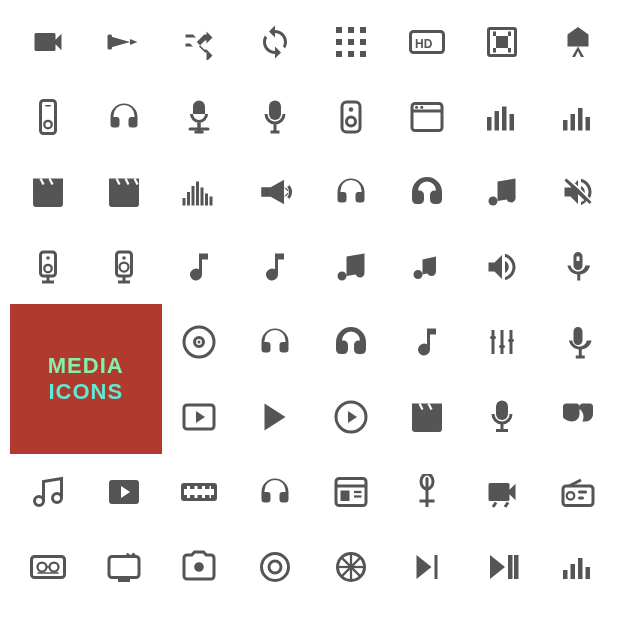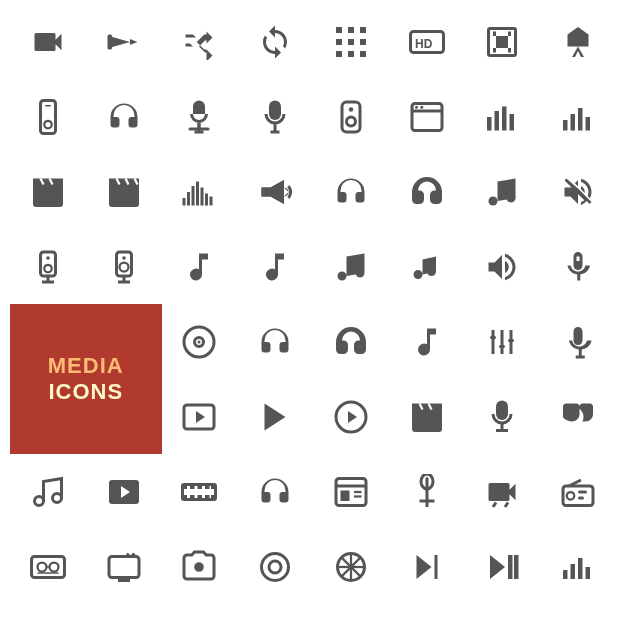--- a/index.html
+++ b/index.html
@@ -259,22 +259,22 @@
       <svg class="icon-svg" viewBox="0 0 24 24">
           <path d="M12 14c1.66 0 3-1.34 3-3V5c0-1.66-1.34-3-3-3S9 3.34 9 5v6c0 1.66 1.34 3 3 3zm-1-9h2v3h-2V5zm5.91 6c-.49 2.28-2.48 4-4.91 4s-4.42-1.72-4.91-4H5c.49 3.18 3.24 5.65 6.5 5.95V21h2v-4.05c3.26-.3 6.01-2.77 6.5-5.95h-2.09z"></path>
         </svg>
     </div>
 
     <div class="icon-cell" style="grid-column: 1; grid-row: 5; position: relative;">
       
     </div>
 
     <div style="grid-column: 1 / 3; grid-row: 5 / 7; background: #b03a2e; display:flex; flex-direction:column; align-items:center; justify-content:center; z-index:5;">
-      <span style="color:#fdba74; font-weight:900; font-size:22px; letter-spacing:1px; line-height:1.2;">MEDIA</span>
-      <span style="color:#fef9c3; font-weight:900; font-size:22px; letter-spacing:1px; line-height:1.2;">ICONS</span>
+      <span style="color:#86efac; font-weight:900; font-size:22px; letter-spacing:1px; line-height:1.2;">MEDIA</span>
+      <span style="color:#5eead4; font-weight:900; font-size:22px; letter-spacing:1px; line-height:1.2;">ICONS</span>
     </div>
     <div class="icon-cell">
       <svg class="icon-svg" viewBox="0 0 24 24">
           <circle cx="12" cy="12" r="10" fill="none" stroke="#555" stroke-width="2"></circle>
           <circle cx="12" cy="12" r="3" fill="none" stroke="#555" stroke-width="2"></circle>
           <circle cx="12" cy="12" r="1"></circle>
         </svg>
     </div>
     <div class="icon-cell">
       <svg class="icon-svg" viewBox="0 0 24 24">

